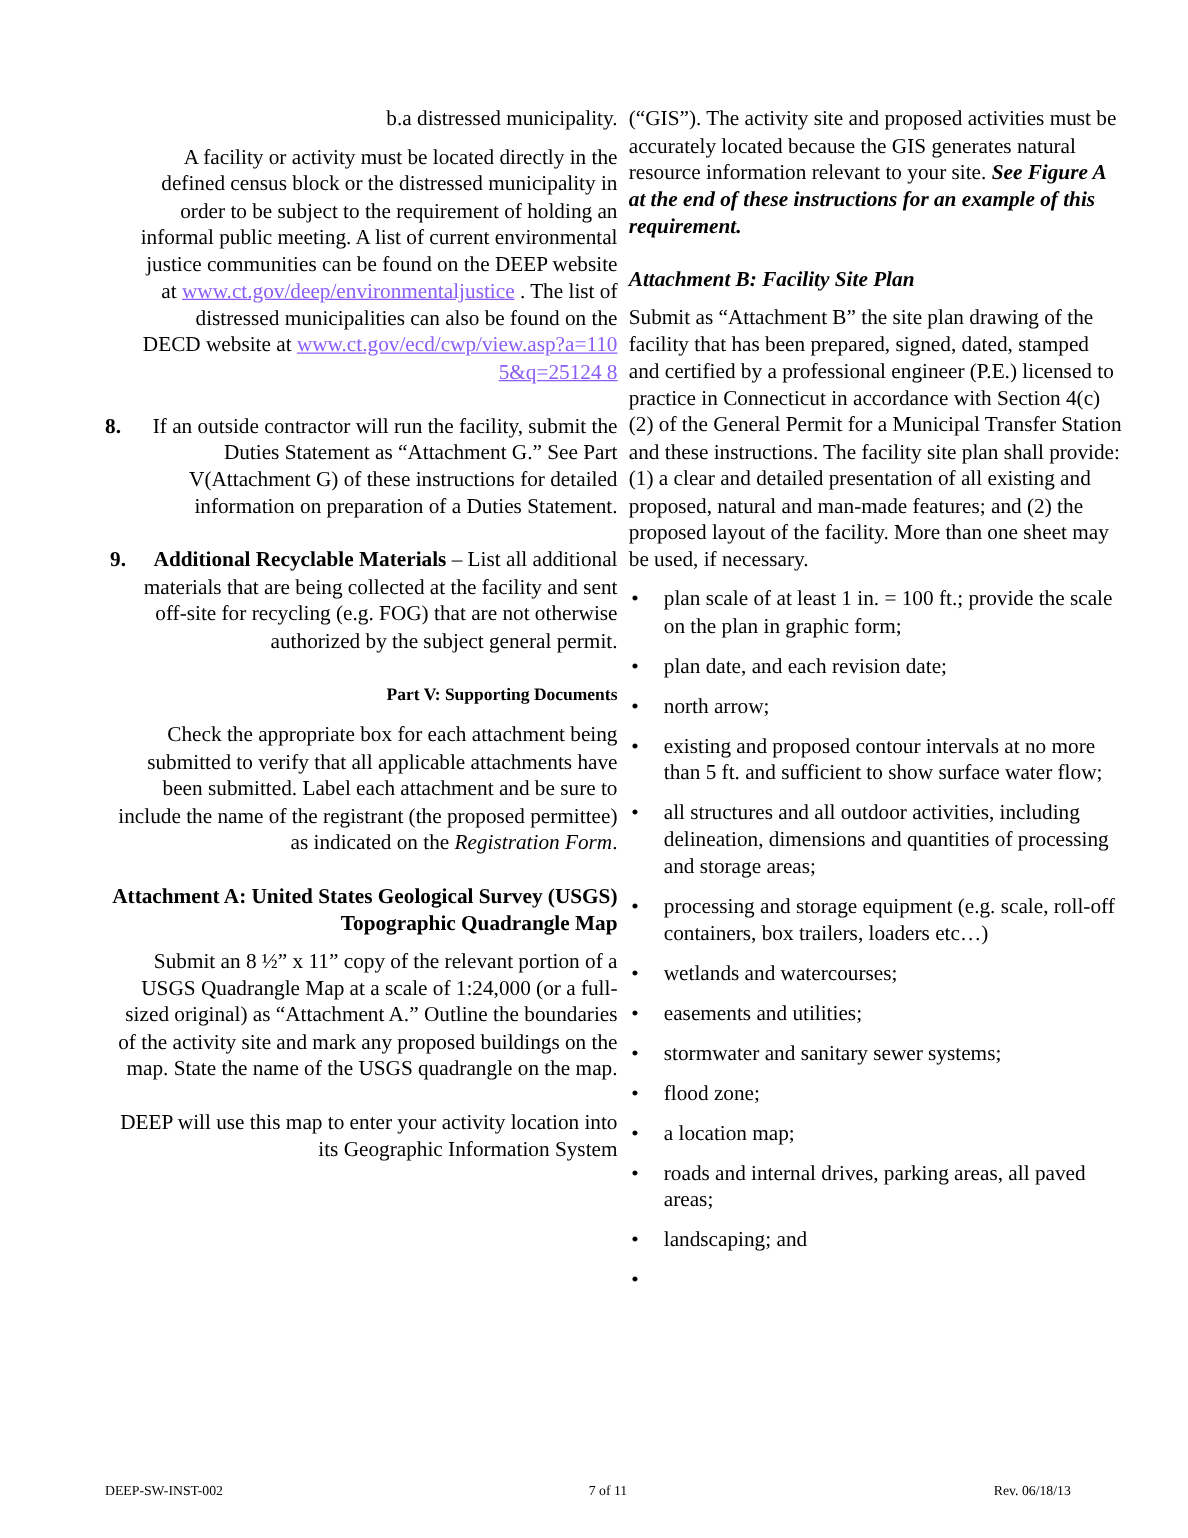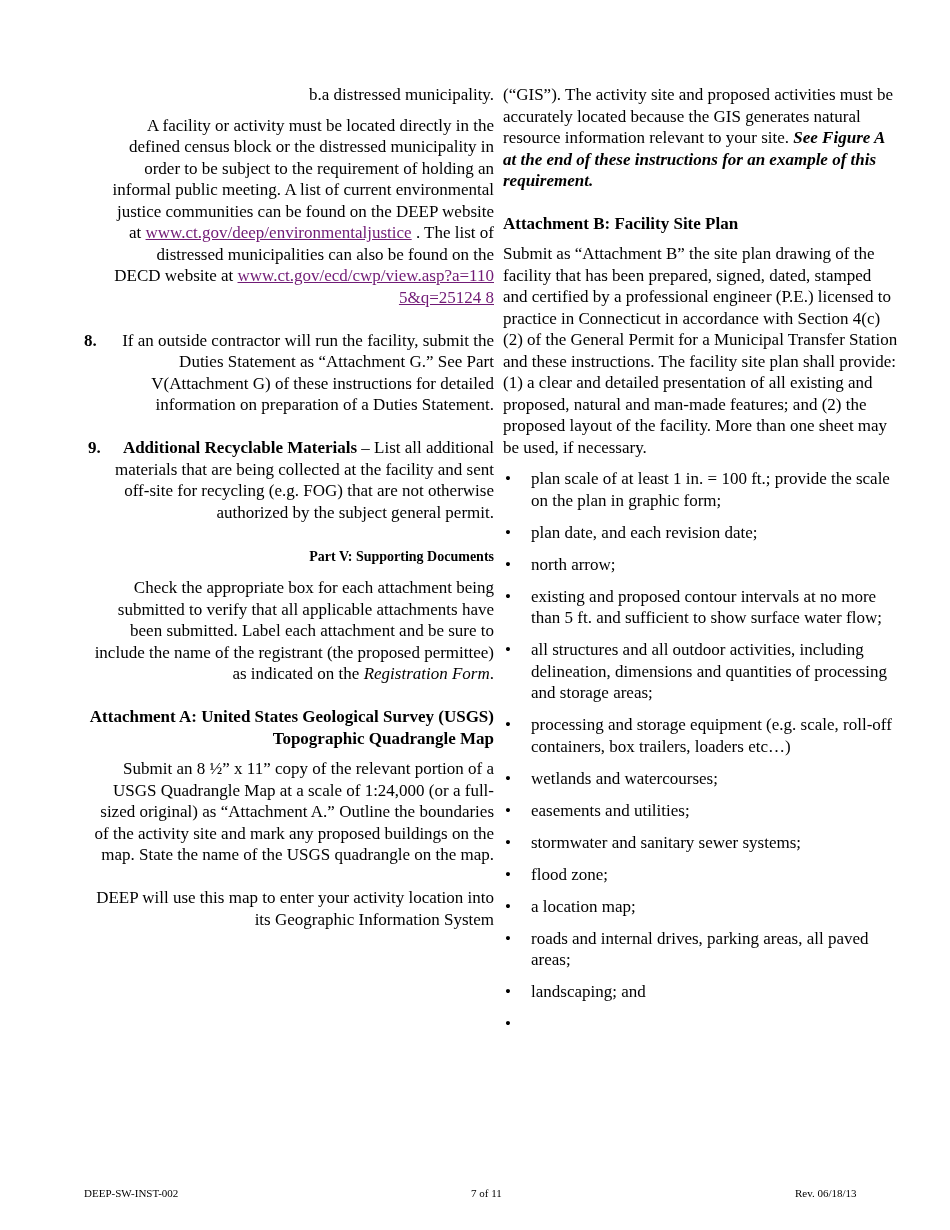--- a/index.html
+++ b/index.html
@@ -21,21 +21,21 @@
       position: absolute;
       top: 84px;
     }
     .col-left { left: 84px; width: 410px; text-align: right; }
     .col-right { left: 503px; width: 395px; }
     p { margin: 0; }
     .indent { padding-left: 28px; }
     .sub-b { margin-left: 28px; }
     .sub-b .lbl { display: inline-block; width: 28px; }
     a.link {
-      color: #701a75;
+      color: #8b5cf6;
       text-decoration: underline;
     }
     .numitem {
       position: relative;
       padding-left: 28px;
     }
     .numitem .num {
       position: absolute;
       left: 0;
       top: 0;
@@ -114,21 +114,21 @@
 
   <p style="margin-top:9px;">Submit an 8 ½” x 11” copy of the relevant portion of a USGS Quadrangle Map at a scale of 1:24,000 (or a full-sized original) as “Attachment A.” Outline the boundaries of the activity site and mark any proposed buildings on the map.  State the name of the USGS quadrangle on the map.</p>
 
   <p style="margin-top:21.5px;">DEEP will use this map to enter your activity location into its Geographic Information System</p>
 </div>
 
 <div class="col col-right">
 
   <p><span>(“GIS”).  The activity site and proposed activities must be accurately located because the GIS generates natural resource information relevant to your site. </span><span class="bi">See Figure A at the end of these instructions for an example of this requirement.</span></p>
 
-  <h3 style="margin-top:21px;">Attachment B:  Facility Site Plan</h3>
+  <h3 style="margin-top:21px;font-style:italic;">Attachment B:  Facility Site Plan</h3>
 
   <p style="margin-top:9px;">Submit as “Attachment B” the site plan drawing of the facility that has been prepared, signed, dated, stamped and certified by a professional engineer (P.E.) licensed to practice in Connecticut in accordance with Section 4(c)(2) of the General Permit for a Municipal Transfer Station and these instructions. The facility site plan shall provide: (1) a clear and detailed presentation of all existing and proposed, natural and man-made features; and (2) the proposed layout of the facility. More than one sheet may be used, if necessary.</p>
 
 
   <ul class="bullets" style="margin-top:10px;">
     <li><span class="dot">•</span><span>plan scale of at least 1 in. = 100 ft.; provide the scale on the plan in graphic form;</span></li>
     <li><span class="dot">•</span><span>plan date, and each revision date;</span></li>
     <li><span class="dot">•</span><span>north arrow;</span></li>
     <li><span class="dot">•</span><span>existing and proposed contour intervals at no more than 5 ft. and sufficient to show surface water flow;</span></li>
     <li><span class="dot">•</span><span>all structures and all outdoor activities, including delineation, dimensions and quantities of processing and storage areas;</span></li>

